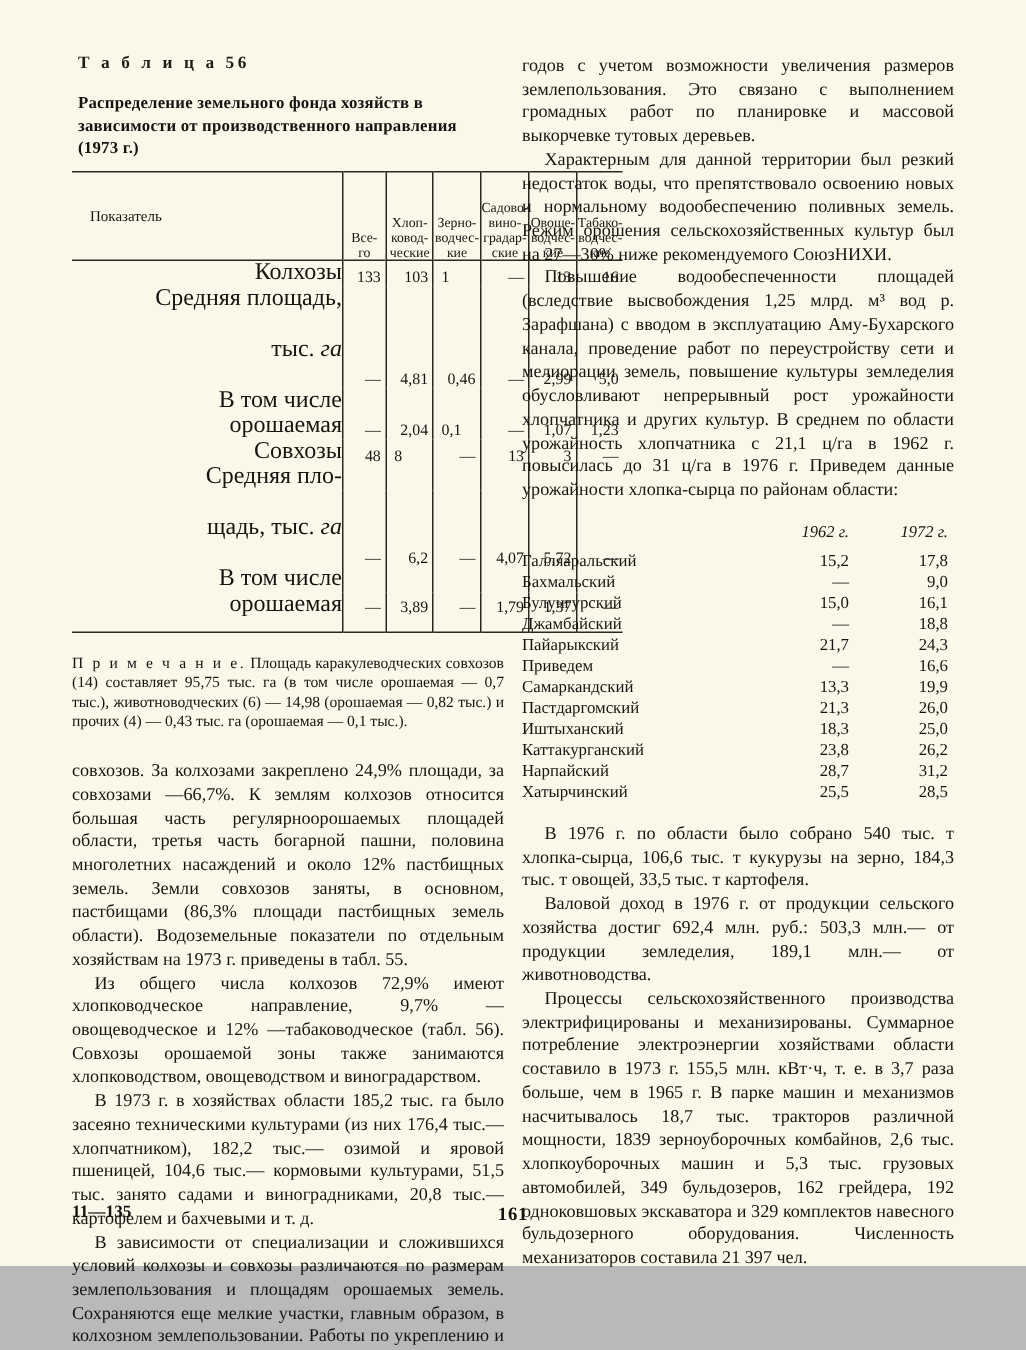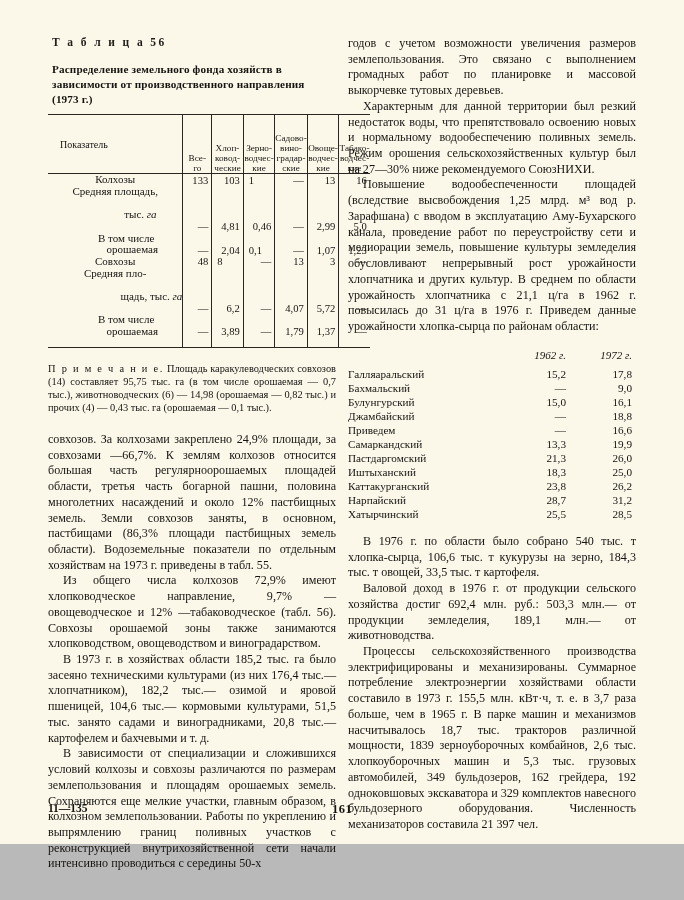--- a/index.html
+++ b/index.html
@@ -78,24 +78,24 @@
     font-size: 10px;
   }
   .vl { border-left: 0.9px solid #2a2720; }
   tbody td {
     font-size: 10.6px;
     line-height: 1.06;
     padding-top: 1.5px;
     padding-bottom: 1.5px;
   }
   tbody td.rowlabel {
-    text-align: center;
+    text-align: right;
     white-space: pre;
     padding-left: 0px;
-    font-size: 11px;
+    font-size: 16px;
   }
   tbody td.num {
     text-align: right;
     padding-left: 9px;
     padding-right: 3px;
   }
   tbody td.numleft {
     text-align: left;
     padding-left: 5px;
   }
@@ -383,20 +383,25 @@
               <td class="name">Булунгурский</td>
               <td class="v">15,0</td>
               <td class="v2">16,1</td>
             </tr>
             <tr>
               <td class="name">Джамбайский</td>
               <td class="v">—</td>
               <td class="v2">18,8</td>
             </tr>
             <tr>
+              <td class="name">Пайарыкский</td>
+              <td class="v">21,7</td>
+              <td class="v2">24,3</td>
+            </tr>
+            <tr>
               <td class="name">Приведем</td>
               <td class="v">—</td>
               <td class="v2">16,6</td>
             </tr>
             <tr>
               <td class="name">Самаркандский</td>
               <td class="v">13,3</td>
               <td class="v2">19,9</td>
             </tr>
             <tr>

